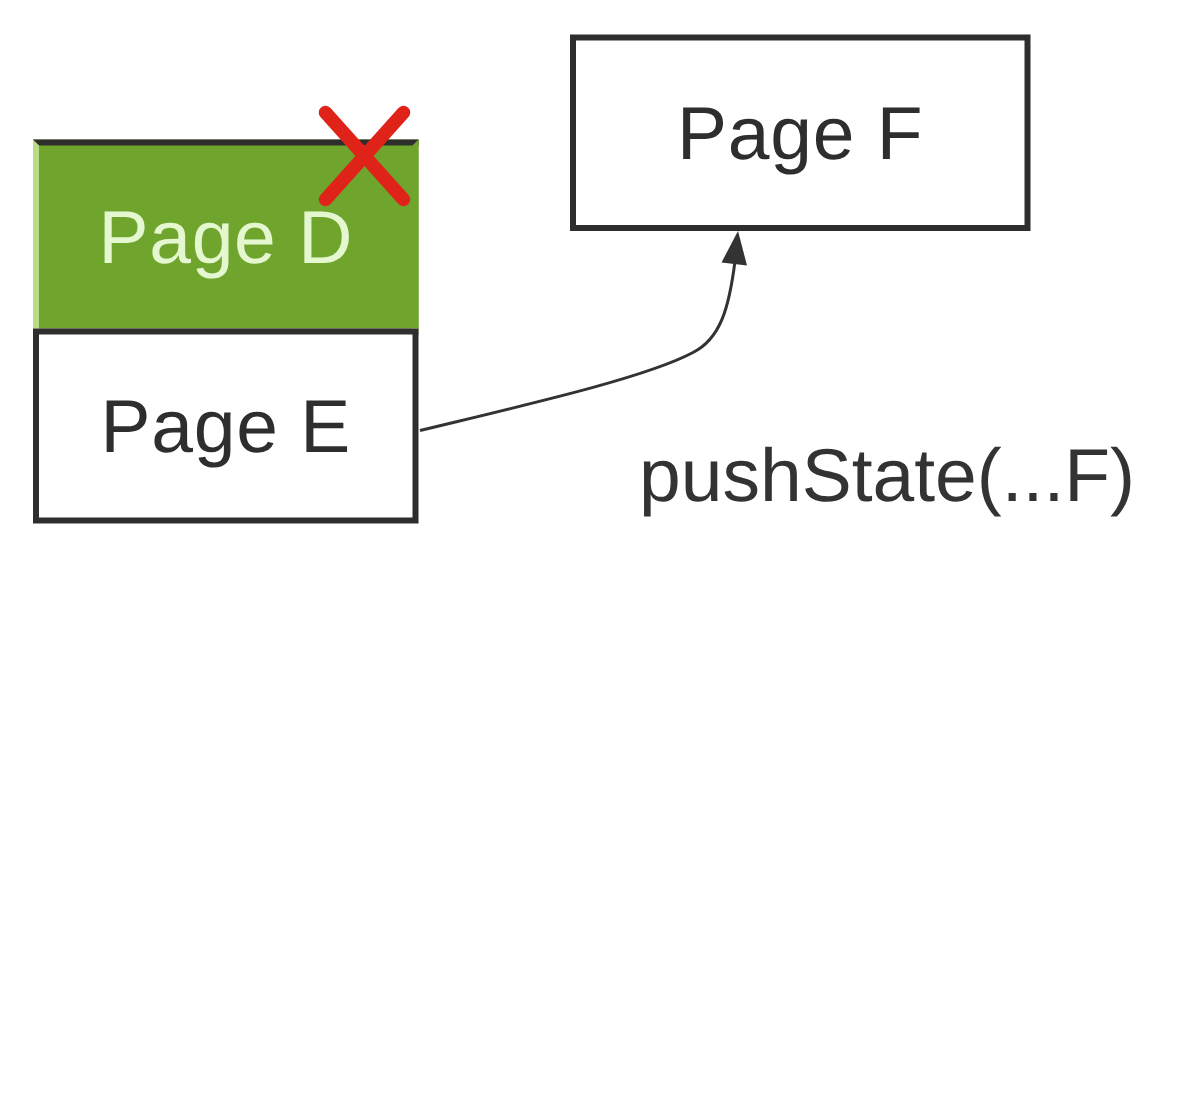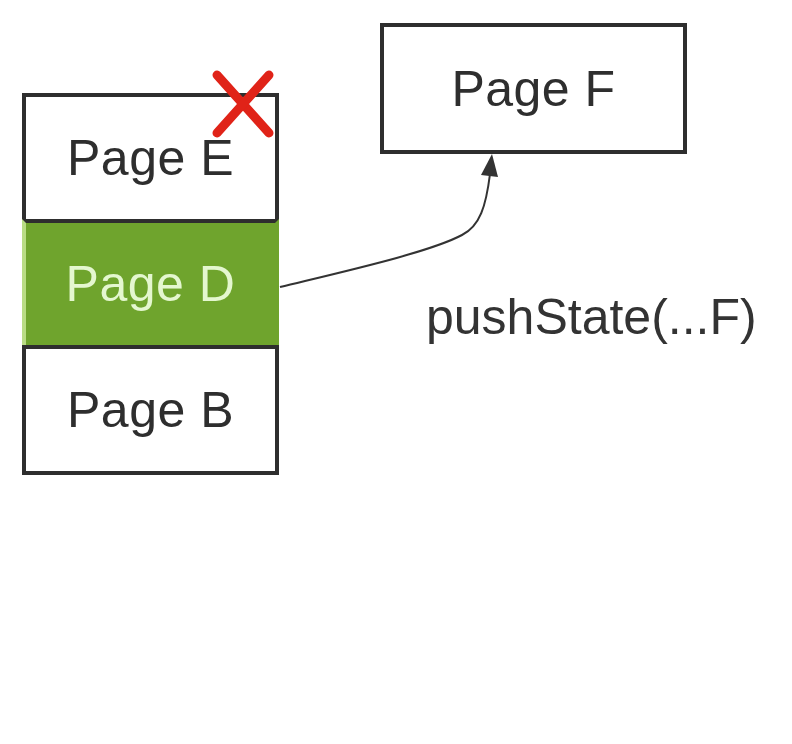--- a/index.html
+++ b/index.html
@@ -93,28 +93,25 @@
     color: var(--line-dark, #333333);
     white-space: nowrap;
   }
 </style>
 </head>
 <body>
 
 <div class="canvas">
 
   <div class="stack">
-    <div class="stack-item">
-      <span>Page E</span>
-    </div>
     <div class="stack-item current">
       <span>Page D</span>
     </div>
     <div class="stack-item">
-      <span>Page B</span>
+      <span>Page E</span>
     </div>
   </div>
 
   <svg class="remove-x" viewBox="0 0 80 86" aria-hidden="true">
     <line x1="12" y1="15" x2="64" y2="73" stroke="var(--removed-red, #E02318)" stroke-width="9" stroke-linecap="round"></line>
     <line x1="64" y1="15" x2="12" y2="73" stroke="var(--removed-red, #E02318)" stroke-width="9" stroke-linecap="round"></line>
   </svg>
 
   <svg class="push-arrow" viewBox="0 0 240 170" aria-hidden="true">
     <path d="M 10 147 C 80 130, 160 112, 192 95 C 210 86, 216 66, 220 34" fill="none" stroke="var(--line-dark, #333333)" stroke-width="2"></path>

